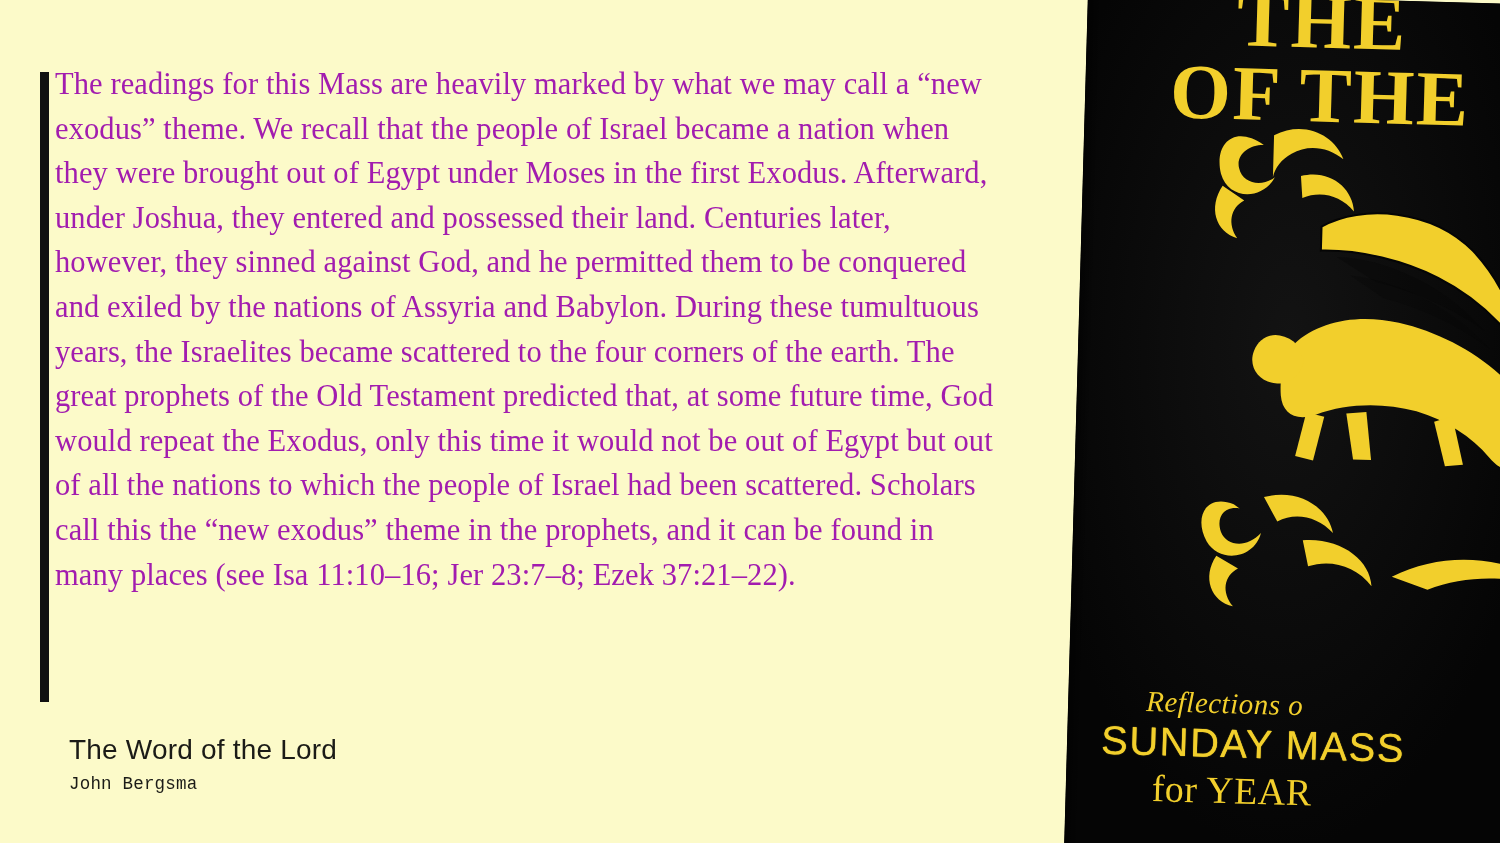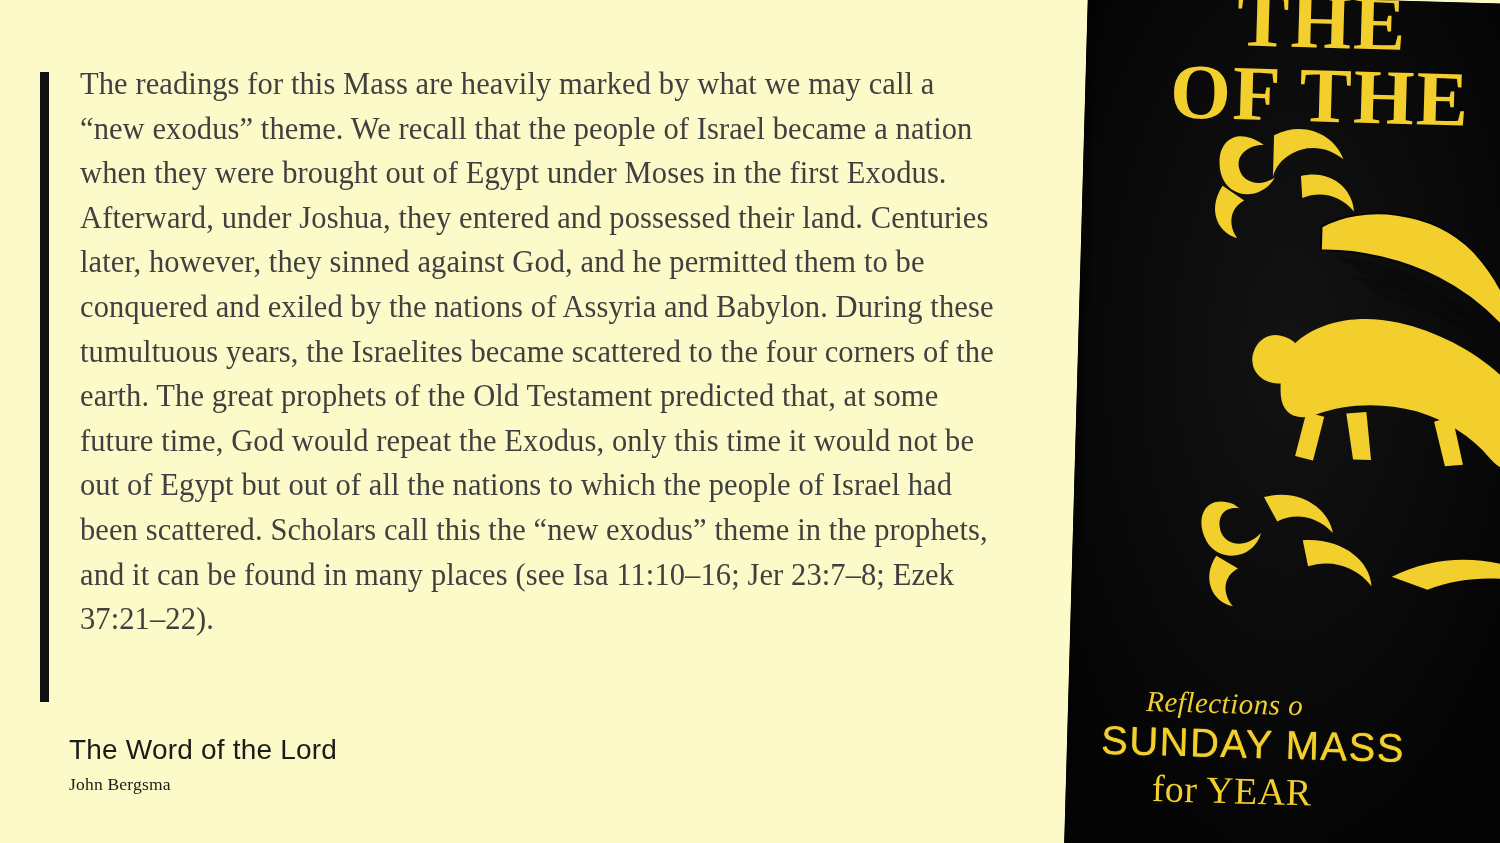--- a/index.html
+++ b/index.html
@@ -30,44 +30,44 @@
   .quote-bar {
     position: absolute;
     left: 0;
     top: 10px;
     width: 9px;
     height: 630px;
     background: #111111;
   }
   .quote-text {
     margin: 0;
-    padding-left: 40px;
+    padding-left: 15px;
     font-family: "Liberation Serif", serif;
     font-size: 30.5px;
     line-height: 44.6px;
-    color: #404040;
+    color: #a21caf;
     letter-spacing: 0.1px;
     text-align: left;
   }
   .attribution {
     position: absolute;
     left: 69px;
     top: 735px;
     width: 900px;
   }
   .attr-title {
     font-family: "Liberation Sans", sans-serif;
     font-size: 28px;
     line-height: 30px;
     color: #1b1b17;
     margin: 0 0 8px 0;
     letter-spacing: 0.2px;
   }
   .attr-author {
-    font-family: Liberation Serif, serif;
+    font-family: Liberation Mono, monospace;
     font-size: 17.5px;
     line-height: 22px;
     color: #1b1b17;
     margin: 0;
     letter-spacing: 0.2px;
   }
 
   
   .cover-wrap {
     position: absolute;

